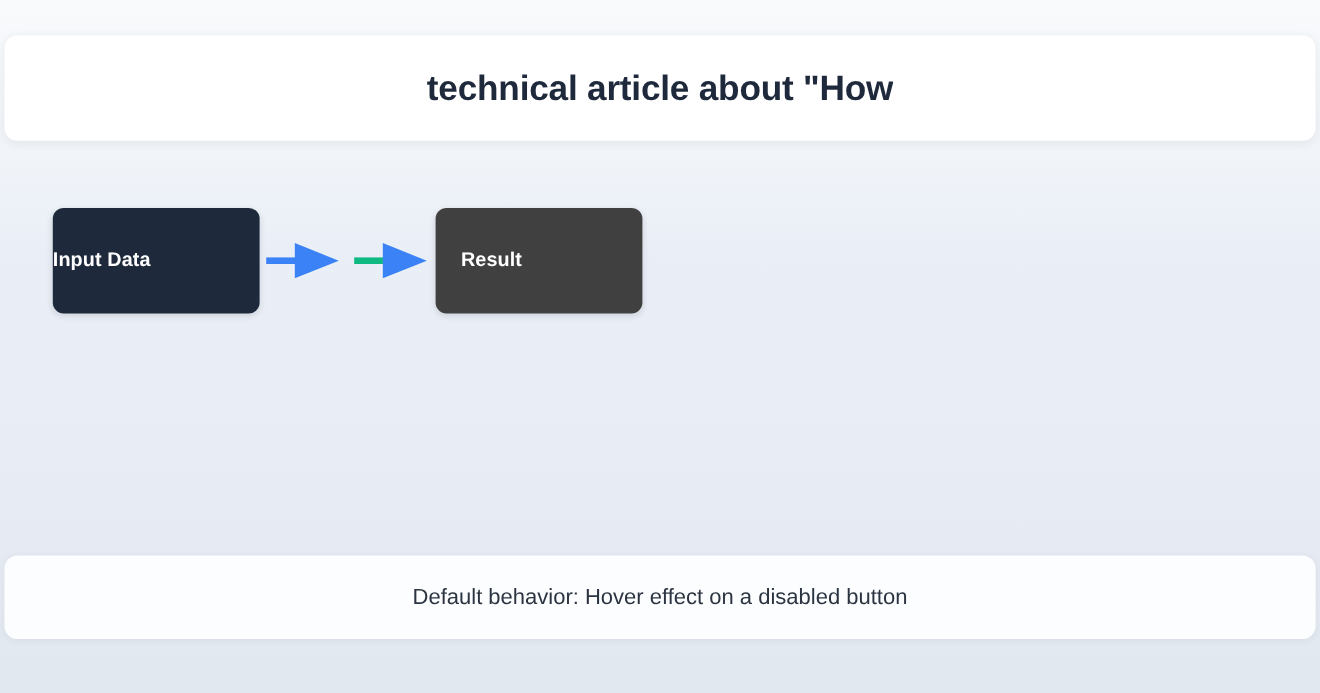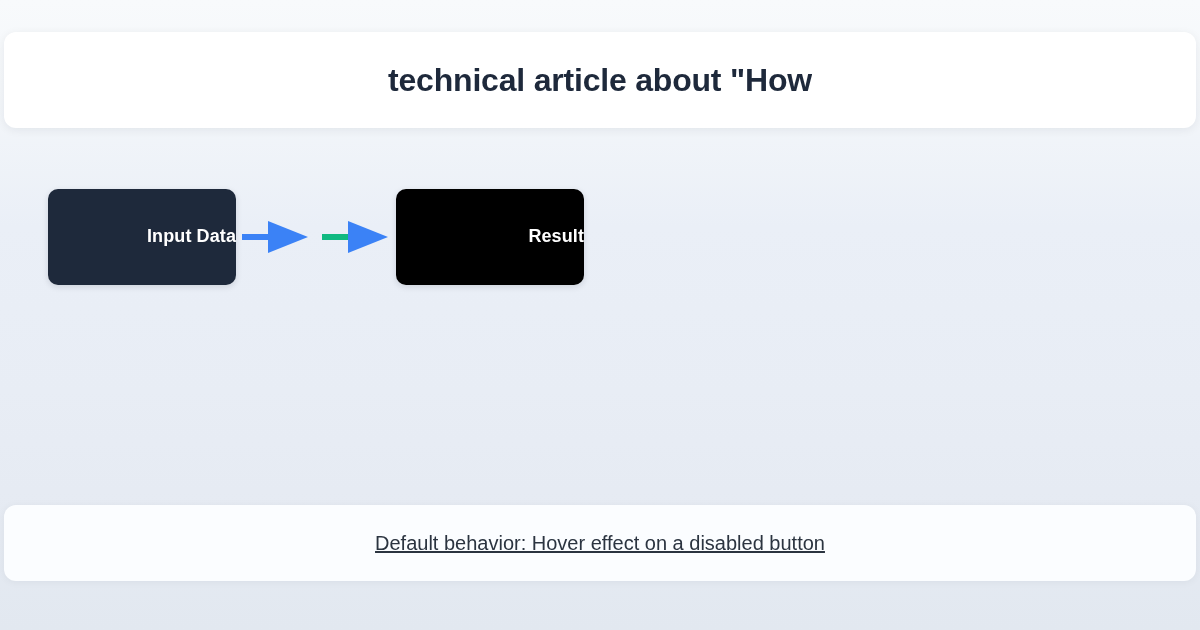--- a/index.html
+++ b/index.html
@@ -75,37 +75,37 @@
     flex-direction: row;
     align-items: center;
   }
 
   .node {
     width: 188px;
     height: 96px;
     border-radius: 10px;
     display: flex;
     align-items: center;
-    justify-content: flex-end;
+    justify-content: flex-start;
     box-shadow: 0 2px 6px rgba(15, 23, 42, 0.13);
     box-sizing: border-box;
   }
 
   .node-label {
     font-size: 18px;
     font-weight: bold;
     color: #ffffff;
     letter-spacing: 0.1px;
     text-align: center;
     line-height: 1.2;
   }
 
   .node-input   { background: #1e293b; }
   .node-process { background: #3b82f6; }
-  .node-output  { background: #000000; }
+  .node-output  { background: #404040; padding-left: 23px; }
 
   
   .arrow {
     width: 80px;
     height: 48px;
     display: flex;
     align-items: center;
     justify-content: center;
     flex: 0 0 auto;
   }
@@ -132,21 +132,20 @@
     padding: 0 40px;
   }
 
   .footer-caption {
     font-size: 20px;
     font-weight: normal;
     color: #2b3440;
     text-align: center;
     white-space: nowrap;
     line-height: 1.3;
-    text-decoration: underline;
   }
 </style>
 </head>
 <body>
 
 <div class="page">
 
   <div class="header-card">
     <div class="page-title">technical article about "How</div>
   </div>

